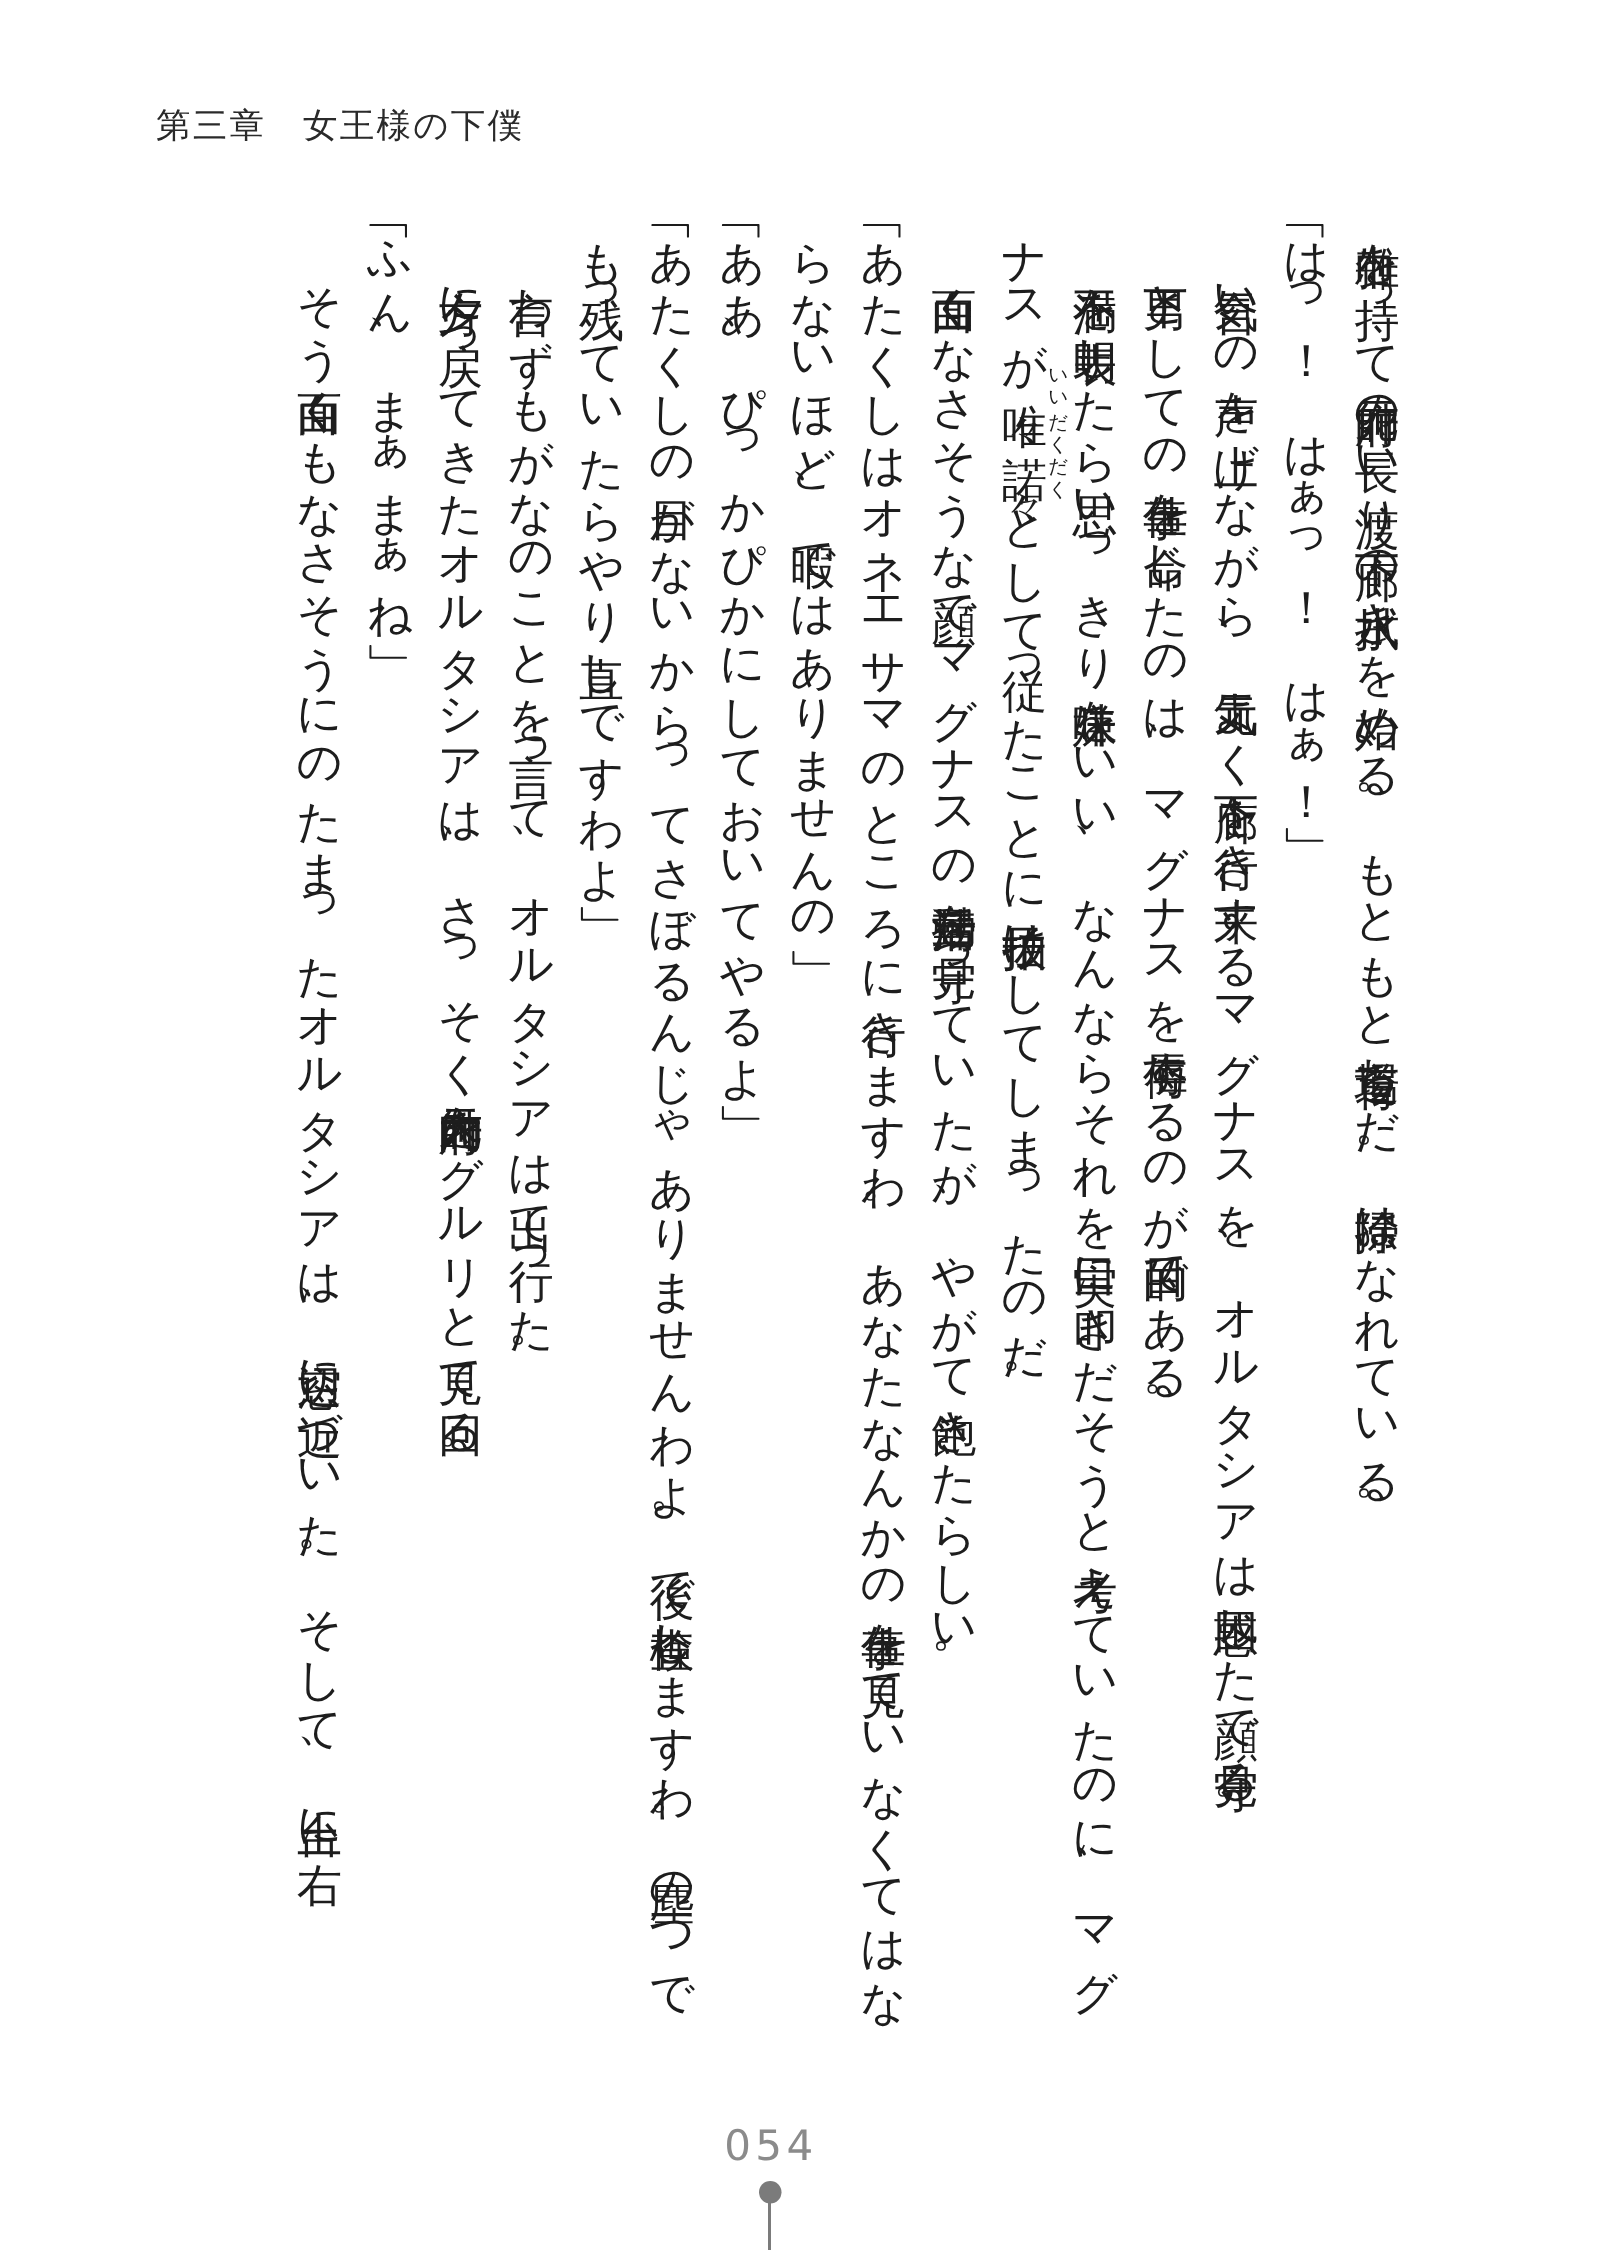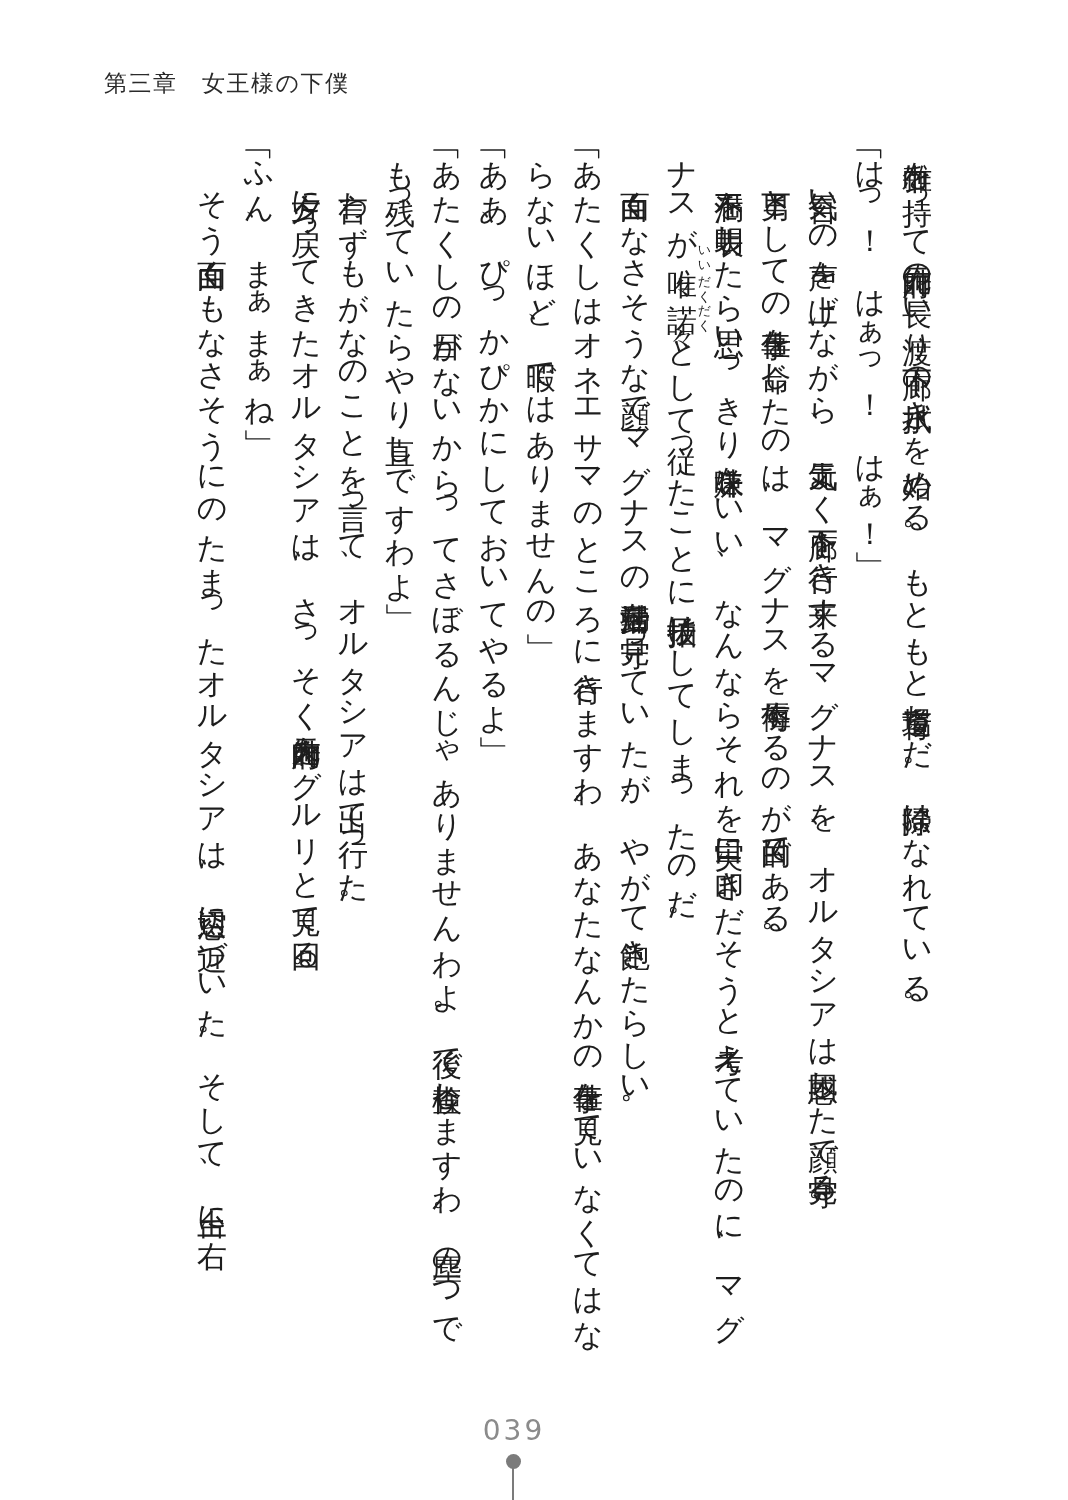--- a/index.html
+++ b/index.html
@@ -100,19 +100,19 @@
       <p class="indent">面白くなさそうな顔でマグナスの清掃活動を見守っていたが、やがて飽きたらしい。</p>
       <p>「あたくしはオネエサマのところに行きますわ。あなたなんかの仕事を見ていなくてはならないほど、暇ではありませんの」</p>
       <p>「ああ、ぴっかぴかにしておいてやるよ」</p>
       <p>「あたくしの目がないからってさぼるんじゃありませんわよ。後で検査しますわ。塵の一つでも残っていたらやり直しですわよ」</p>
       <p class="indent">言わずもがなのことを言って、オルタシアは出て行った。</p>
       <p class="indent">夕方に戻ってきたオルタシアは、さっそく元帥府内をグルリと見て回る。</p>
       <p>「ふん、まぁまぁね」</p>
       <p class="indent">そう面白くもなさそうにのたまったオルタシアは、窓辺に近づいた。そして、土台に右</p>
     </div>
 
-  <div class="page-number">039</div>
+  <div class="page-number">054</div>
 
   <div class="footer-dot"></div>
 
   <div class="footer-line"></div>
 
 </div>
 
 </body></html>

